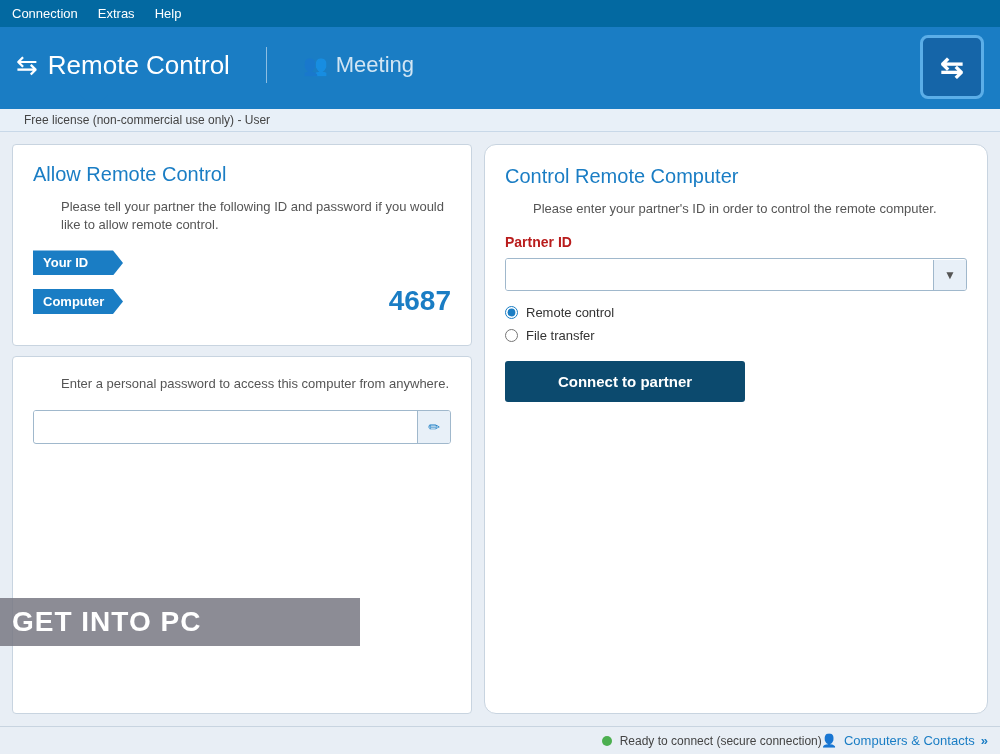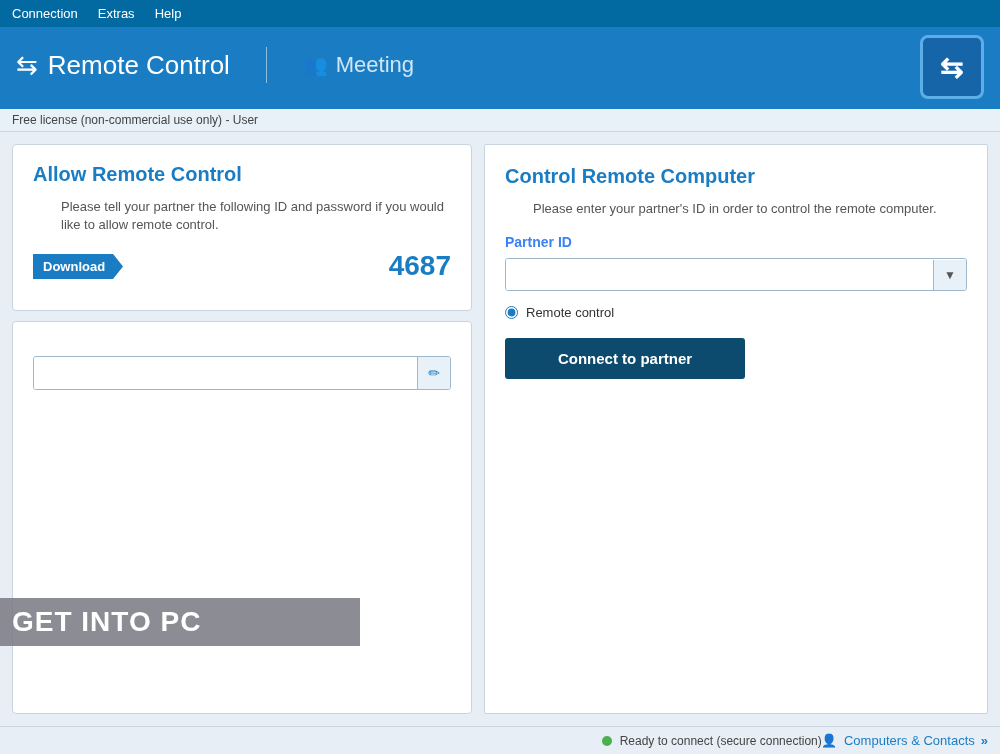--- a/index.html
+++ b/index.html
@@ -77,47 +77,47 @@
       border-left: 14px solid transparent;
       border-right: 14px solid transparent;
       border-top: 14px solid #1a7dc4;
       margin-left: 80px;
     }
 
     
     .license-bar {
       background: #e8f0f8;
       border-bottom: 1px solid #c8d8e8;
-      padding: 4px 12px;
+      padding: 4px 24px;
       font-size: 12px;
       color: #444;
     }
 
     
     .main-content {
       background: #e8eef5;
       padding: 12px;
       display: flex;
       gap: 12px;
       height: calc(754px - 160px);
     }
 
     
     .panel {
       background: white;
       border: 1px solid #c8d4e0;
-      border-radius: 2px;
+      border-radius: 12px;
       padding: 20px;
       flex: 1;
     }
 
     .panel-title {
       font-size: 20px;
       color: #1a7dc4;
-      font-weight: 700;
+      font-weight: 400;
       margin-bottom: 12px;
     }
 
     .panel-desc {
       font-size: 13px;
       color: #555;
       margin-bottom: 16px;
       line-height: 1.4;
       margin-left: 28px;
     }
@@ -202,21 +202,21 @@
       color: #1a7dc4;
       font-size: 14px;
     }
 
     
     .right-panel {
       flex: 1;
     }
 
     .partner-id-label {
-      color: #3b82f6;
+      color: #b91c1c;
       font-weight: bold;
       font-size: 14px;
       margin-bottom: 8px;
     }
 
     .partner-id-input-row {
       display: flex;
       align-items: center;
       border: 1px solid #a0b8cc;
       border-radius: 3px;
@@ -367,30 +367,37 @@
 </div>
 
 <div class="main-content" style="position:relative;">
 
   <div class="left-panel">
 
     <div class="left-top">
       <div class="panel-title">Allow Remote Control</div>
       <div class="panel-desc">Please tell your partner the following ID and password if you would like to allow remote control.</div>
 
+      <div class="id-row">
+        <div class="label-badge">
+          <span>Your ID</span>
+        </div>
+        <span class="id-value"></span>
+      </div>
 
       <div class="password-row">
         <div class="label-badge">
-          <span>Download</span>
+          <span>Computer</span>
         </div>
         <span class="password-value">4687</span>
       </div>
     </div>
 
     <div class="left-bottom">
+      <div class="panel-desc">Enter a personal password to access this computer from anywhere.</div>
       <div class="personal-password-input">
         <input type="password" style="">
         <div class="edit-btn">✏</div>
       </div>
     </div>
   </div>
 
   <div class="panel right-panel">
     <div class="panel-title">Control Remote Computer</div>
     <div class="panel-desc">Please enter your partner's ID in order to control the remote computer.</div>
@@ -399,20 +406,24 @@
     <div class="partner-id-input-row">
       <input type="text" style="">
       <div class="dropdown-btn">▼</div>
     </div>
 
     <div class="radio-group">
       <label class="radio-item">
         <input type="radio" name="conn-type" checked="" style="">
         <span>Remote control</span>
       </label>
+      <label class="radio-item">
+        <input type="radio" name="conn-type" style="">
+        <span>File transfer</span>
+      </label>
     </div>
 
     <button class="connect-btn">Connect to partner</button>
   </div>
 
   <div class="watermark">
     <div class="watermark-title">GET INTO PC</div>
   </div>
 
 </div>

